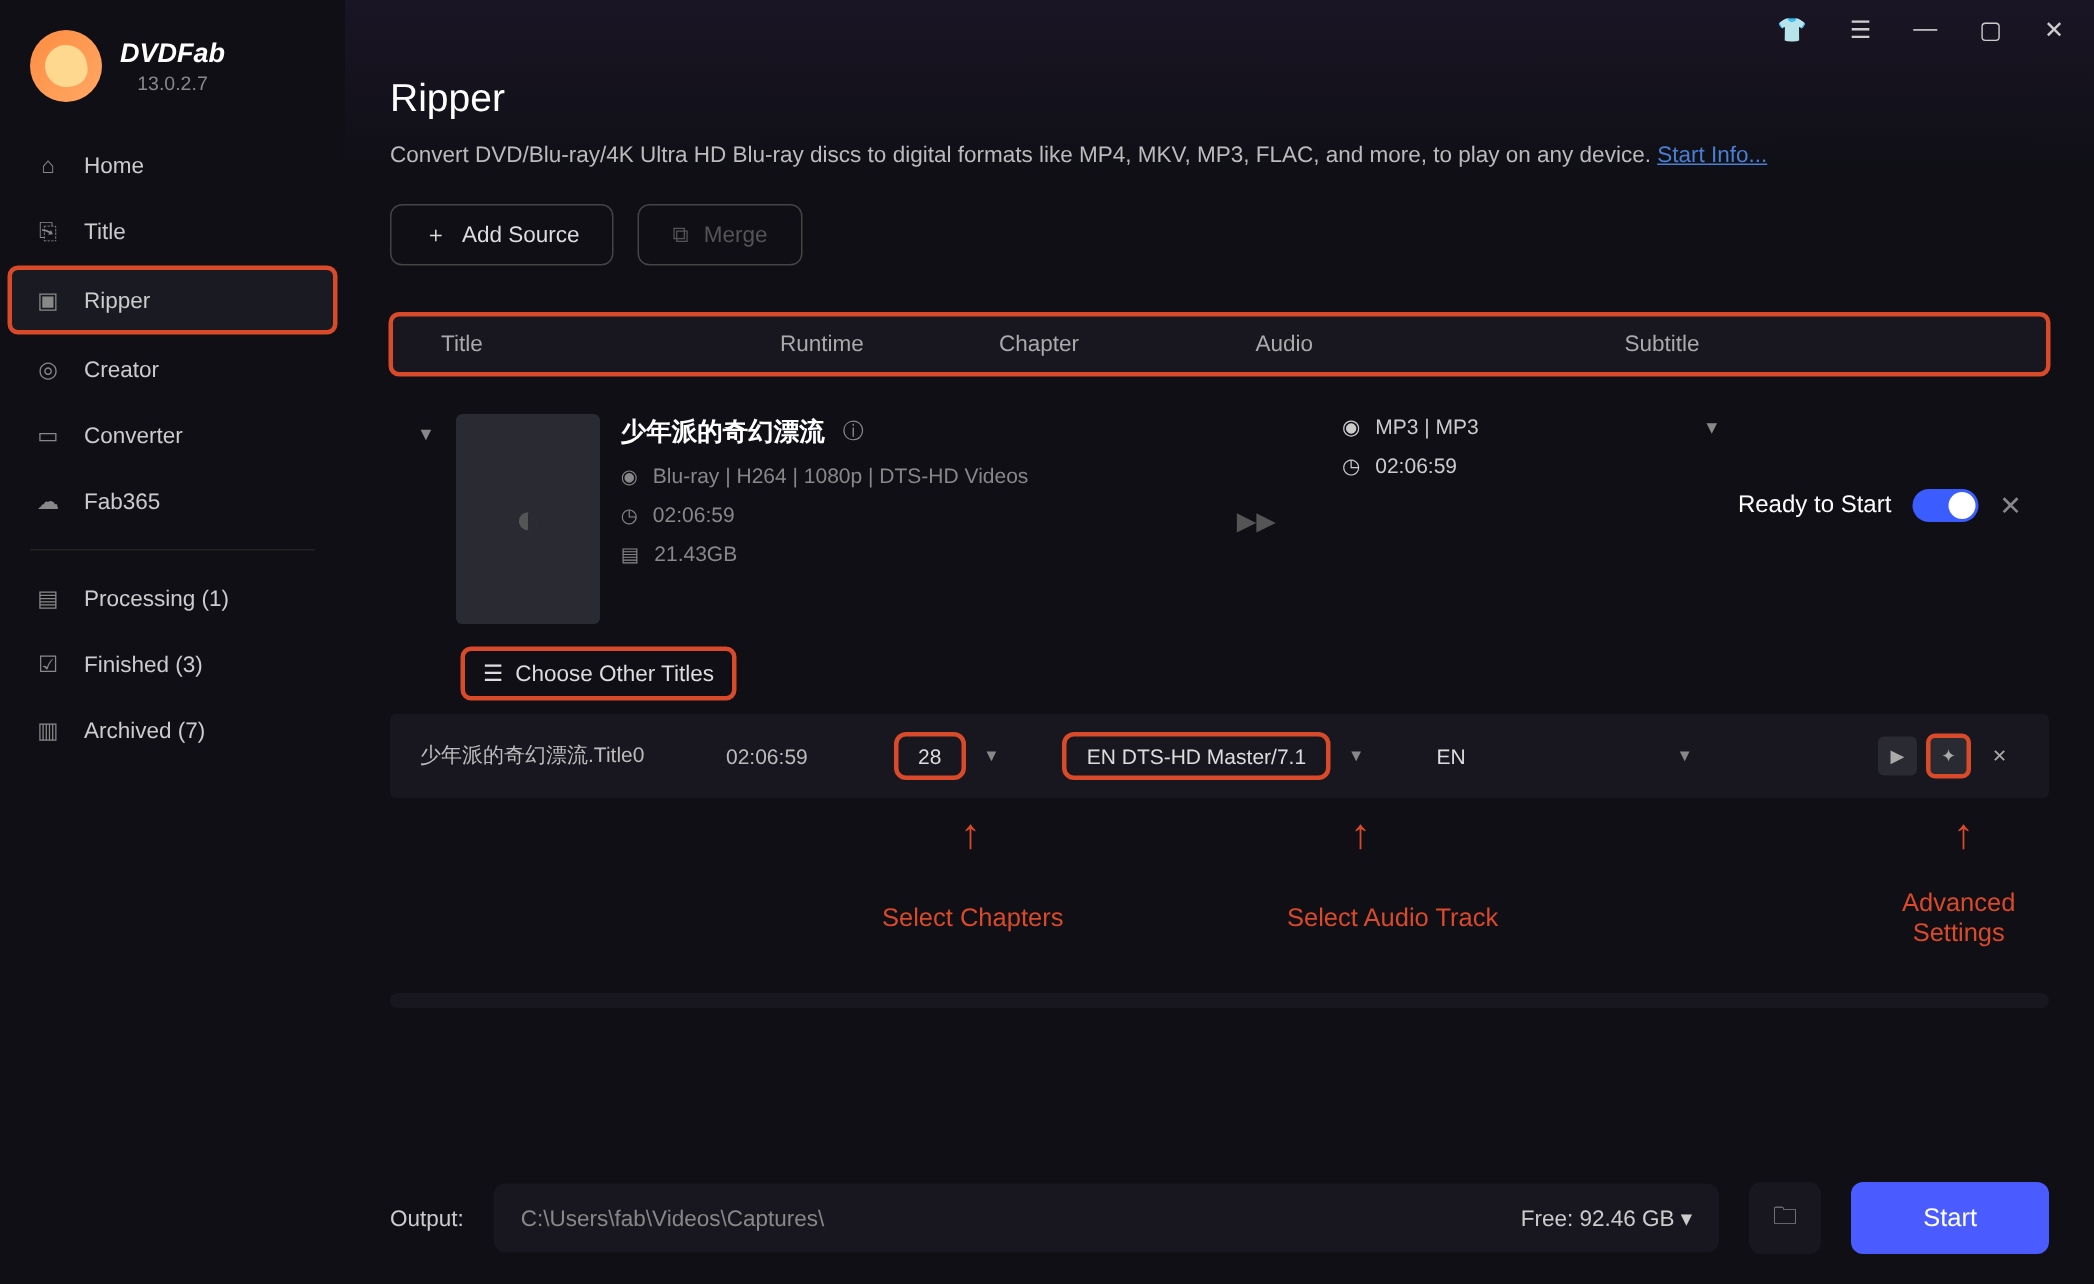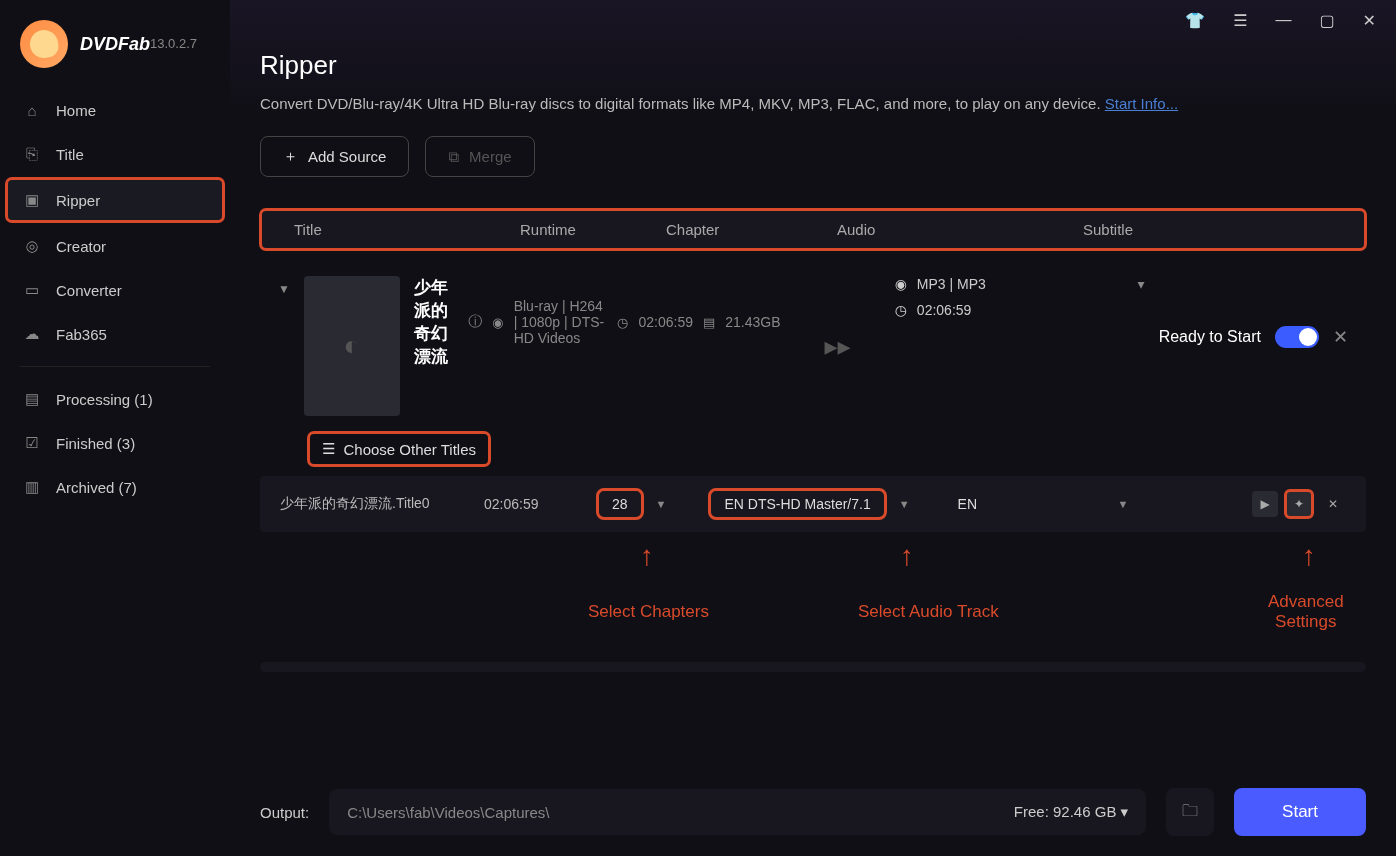--- a/index.html
+++ b/index.html
@@ -1,21 +1,21 @@
 <!DOCTYPE html>
 <html><head>
 <meta charset="utf-8">
 <style>
 * { margin: 0; padding: 0; box-sizing: border-box; font-family: -apple-system, BlinkMacSystemFont, "Segoe UI", Arial, sans-serif; }
 body { background: #0a0a0f; color: #e0e0e0; width: 1396px; height: 856px; overflow: hidden; display: flex; }
 .sidebar { width: 230px; background: #0f0f15; padding: 20px 0; display: flex; flex-direction: column; }
 .logo-section { display: flex; align-items: center; padding: 0 20px 20px 20px; gap: 12px; }
 .logo-circle { width: 48px; height: 48px; border-radius: 50%; background: linear-gradient(135deg, #ff8c42, #ffa864); display: flex; align-items: center; justify-content: center; position: relative; }
 .logo-circle::after { content: ""; width: 28px; height: 28px; background: #ffd890; border-radius: 50% 50% 40% 50%; transform: rotate(-10deg); }
-.logo-text { display: flex; flex-direction: row; }
+.logo-text { display: flex; flex-direction: column; text-align: center; }
 .app-name { font-size: 18px; font-weight: bold; font-style: italic; color: #fff; }
 .app-version { font-size: 13px; color: #888; margin-top: 2px; }
 .nav-item { display: flex; align-items: center; gap: 14px; padding: 12px 22px; color: #ccc; font-size: 15px; cursor: pointer; }
 .nav-item.active-highlight { outline: 3px solid #d94a2b; outline-offset: -2px; border-radius: 6px; margin: 2px 6px; padding: 12px 16px; background: #1a1a22; }
 .nav-icon { width: 20px; height: 20px; display: inline-flex; align-items: center; justify-content: center; color: #888; }
 .nav-divider { height: 1px; background: #222; margin: 10px 20px; }
 .main { flex: 1; background: linear-gradient(180deg, #1a1525 0%, #0f0f15 120px); display: flex; flex-direction: column; position: relative; }
 .titlebar { height: 40px; display: flex; justify-content: flex-end; align-items: center; gap: 28px; padding: 0 20px; }
 .titlebar-btn { color: #ccc; cursor: pointer; font-size: 16px; }
 .content { padding: 10px 30px 0 30px; flex: 1; display: flex; flex-direction: column; }
@@ -28,21 +28,21 @@
 .table-header { display: flex; background: #18171f; border-radius: 6px; padding: 12px 18px; margin-bottom: 10px; outline: 3px solid #d94a2b; outline-offset: -2px; }
 .th { color: #aaa; font-size: 15px; margin-left: 16px; }
 .th-title { width: 210px; }
 .th-runtime { width: 130px; }
 .th-chapter { width: 155px; }
 .th-audio { width: 230px; }
 .th-subtitle { flex: 1; }
 .item-row { display: flex; padding: 16px 18px; align-items: flex-start; gap: 14px; }
 .chevron { color: #888; font-size: 12px; margin-top: 6px; }
 .thumb { width: 96px; height: 140px; background: #2a2a32; border-radius: 4px; display: flex; align-items: center; justify-content: center; color: #555; font-size: 28px; }
-.item-info { flex: 1; display: flex; flex-direction: row; gap: 10px; }
+.item-info { flex: 1; display: flex; flex-direction: column; gap: 10px; }
 .item-title-row { display: flex; align-items: center; gap: 12px; }
 .item-title { font-size: 17px; color: #fff; font-weight: 600; }
 .info-icon { color: #888; font-size: 14px; }
 .meta-row { display: flex; align-items: center; gap: 10px; color: #888; font-size: 14px; }
 .meta-icon { font-size: 13px; }
 .mid-arrow { color: #555; font-size: 26px; margin: 0 30px; align-self: center; }
 .output-info { display: flex; flex-direction: column; gap: 10px; min-width: 250px; }
 .out-row { display: flex; align-items: center; gap: 10px; color: #ccc; font-size: 14px; }
 .dropdown-caret { color: #888; margin-left: auto; }
 .right-col { display: flex; flex-direction: row; align-items: flex-end; gap: 14px; margin-left: auto; }

